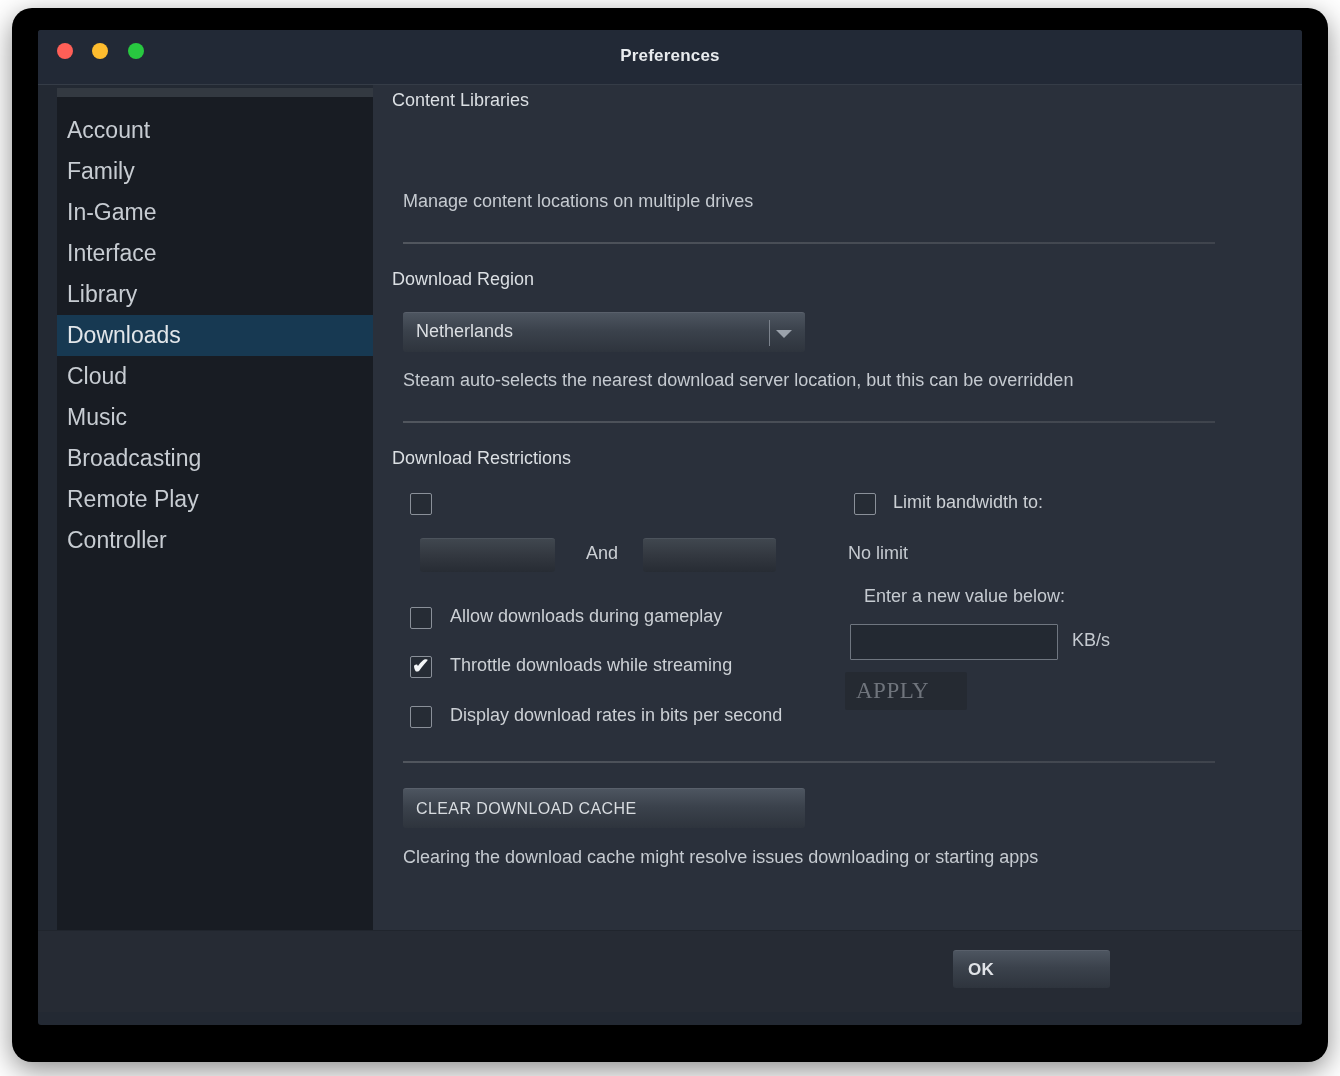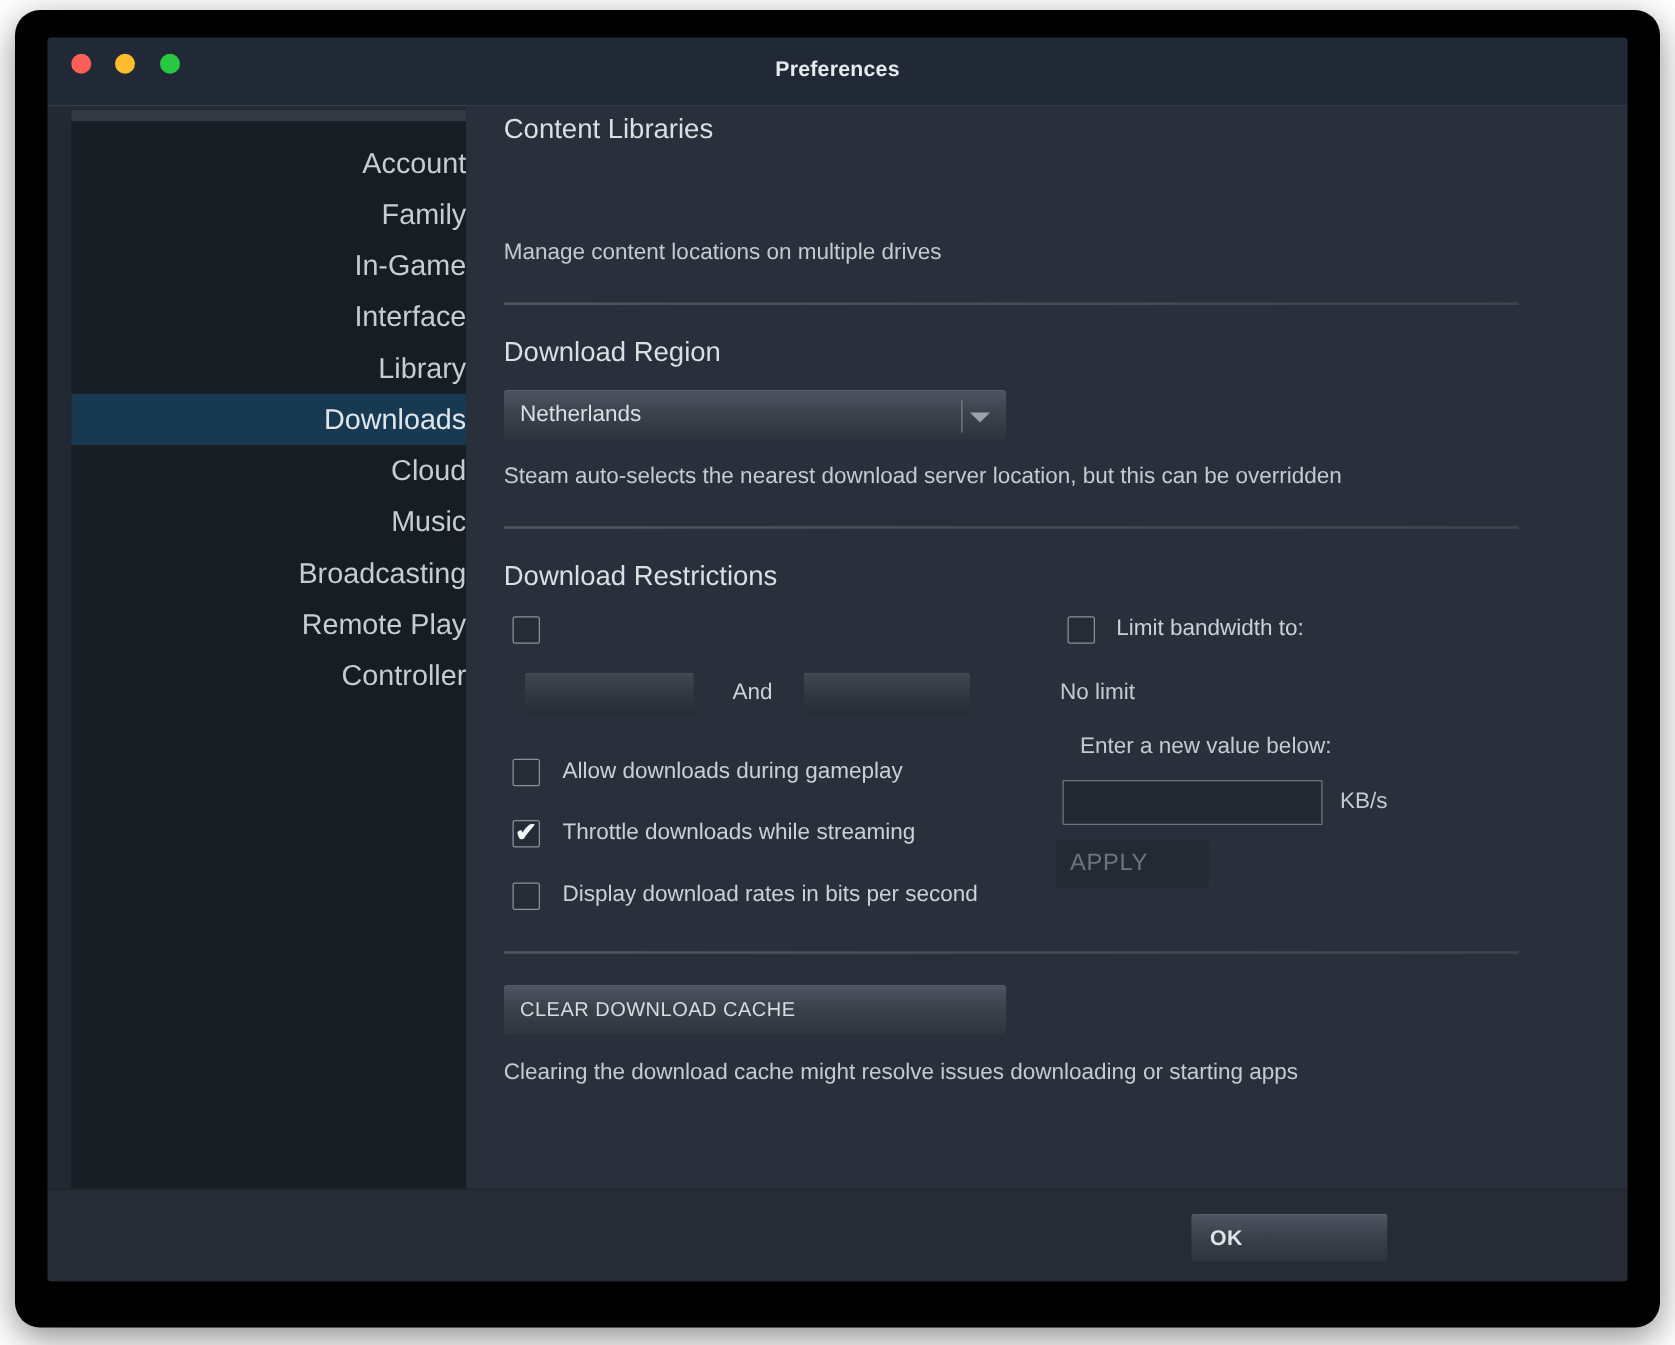--- a/index.html
+++ b/index.html
@@ -35,30 +35,30 @@
   .sidebar {
     position:absolute; left:19px; top:58px; width:316px; height:863px;
     background:#181c23;
   }
   .sidebar::before {
     content:""; display:block; height:9px; background:#333941;
   }
   .side-list { padding-top:13px; }
   .side-item {
     height:41px; line-height:41px; padding-left:10px;
-    font-size:23px; color:#c7ccd2; cursor:default; white-space:nowrap;text-align:right;
+    font-size:23px; color:#c7ccd2; cursor:default; white-space:nowrap;
   }
   .side-item.selected { background:#173952; color:#e2e6ea; }
 
   
   .main {
     position:absolute; left:335px; top:55px; width:929px; height:866px;
     background:#2a303b;
   }
-  .heading { position:absolute; left:30px; font-size:22px; color:#dbdfe3; }
+  .heading { position:absolute; left:19px; font-size:18px; color:#dbdfe3; }
   .body-text { position:absolute; font-size:18px; color:#c5cad0; }
 
   .gbtn {
     position:absolute; left:30px; width:402px; height:40px;
     background:linear-gradient(180deg,#4d5560 0%, #3b424c 45%, #2e343d 100%);
     border:none; border-radius:3px; border-top:1px solid #59606b;
     color:#d8dce0; font-family:"Liberation Sans", sans-serif;
     font-size:16px; letter-spacing:.4px; text-align:left; padding-left:13px;
     cursor:pointer;
   }
@@ -104,27 +104,27 @@
 
   .bw-input {
     position:absolute; left:477px; top:539px; width:208px; height:36px;
     background:#232932; border:1px solid #6f7680; border-radius:1px;
     color:#dfe2e6; font-size:18px; padding:0 8px;
     font-family:"Liberation Sans", sans-serif;
   }
   .apply-btn {
     position:absolute; left:472px; top:587px; width:122px; height:38px;
     background:#252a32; border:none; border-radius:2px;
-    color:#6f747c; font-size:19px; letter-spacing:.5px; text-align:left; padding-left:11px;
-    font-family:Liberation Sans, sans-serif; cursor:default;
+    color:#6f747c; font-size:23px; letter-spacing:.5px; text-align:left; padding-left:11px;
+    font-family:Liberation Serif, serif; cursor:default;
   }
 
   
   .bottombar {
-    position:absolute; left:0; top:921px; width:1264px; height:82px;
+    position:absolute; left:0; top:900px; width:1264px; height:82px;
     background:#262b34; border-top:1px solid #20252d;
   }
   .foot-btn {
     position:absolute; top:19px; width:157px; height:38px;
     background:linear-gradient(180deg,#4d5560 0%, #3b424c 45%, #2e343d 100%);
     border:none; border-radius:3px; border-top:1px solid #59606b;
     color:#e0e3e7; font-size:17px; font-weight:600; letter-spacing:.4px;
     text-align:left; padding-left:15px;
     font-family:"Liberation Sans", sans-serif; cursor:pointer;
   }

